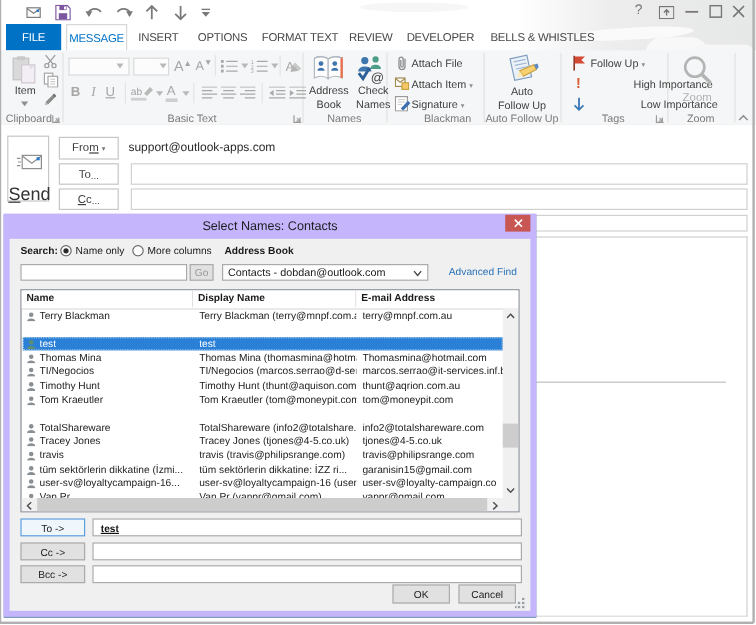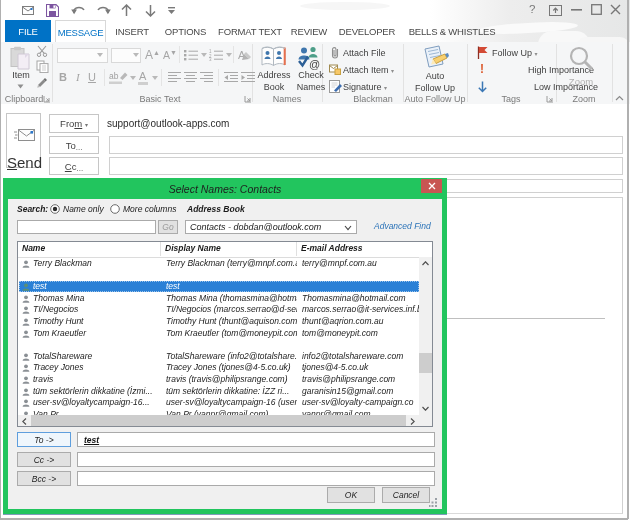--- a/index.html
+++ b/index.html
@@ -22,21 +22,21 @@
   .glabel{top:52px;font-size:9px;color:#7a7a7a;text-align:center;}
   .launch{top:53px;width:9px;height:9px;}
   .rbtxt{font-size:9px;color:#404040;}
   .gray{color:#a6a6a6;}
   
   #compose{left:0;top:104px;width:630px;height:414px;background:#fff;}
   .cbtn{box-sizing:border-box;border:1px solid #c6c6c6;background:#fff;color:#3f3f3f;
         font-size:9.5px;text-align:center;}
   .cfield{box-sizing:border-box;border:1px solid #d0d0d0;background:#fff;}
   
-  #dlg{left:3px;top:178px;width:444px;height:336px;background:#22c55e;box-shadow:0 1px 0 #7e9cbb;font-style:italic;}
+  #dlg{left:3px;top:178px;width:444px;height:336px;background:#c4b5fd;box-shadow:0 1px 0 #7e9cbb;}
   #dlgtitle{left:0;top:0;width:444px;height:21px;line-height:22px;text-align:center;
             font-size:10.5px;color:#1e1e1e;}
   #dlgclient{left:5px;top:21px;width:434px;height:310px;background:#f0f0f0;}
   .dfield{box-sizing:border-box;border:1px solid #aaaaaa;background:#fff;}
   .dbtn{box-sizing:border-box;border:1px solid #ababab;background:#e1e1e1;
         font-size:8.5px;color:#1e1e1e;text-align:center;}
   .hdrcell{box-sizing:border-box;border-right:1px solid #e0e0e0;height:14px;
            font-size:8.5px;font-weight:bold;color:#1a1a1a;padding:1px 0 0 4px;background:#fff;}
   .trow{left:1px;width:400px;height:11px;font-size:8.5px;color:#1c1c1c;white-space:nowrap;}
   .tname{position:absolute;left:14px;top:0px;width:131px;overflow:hidden;}

